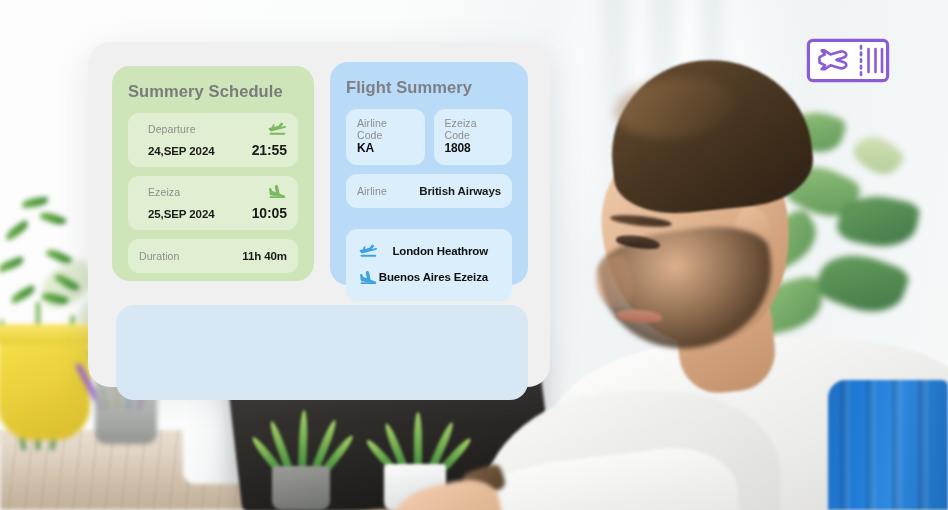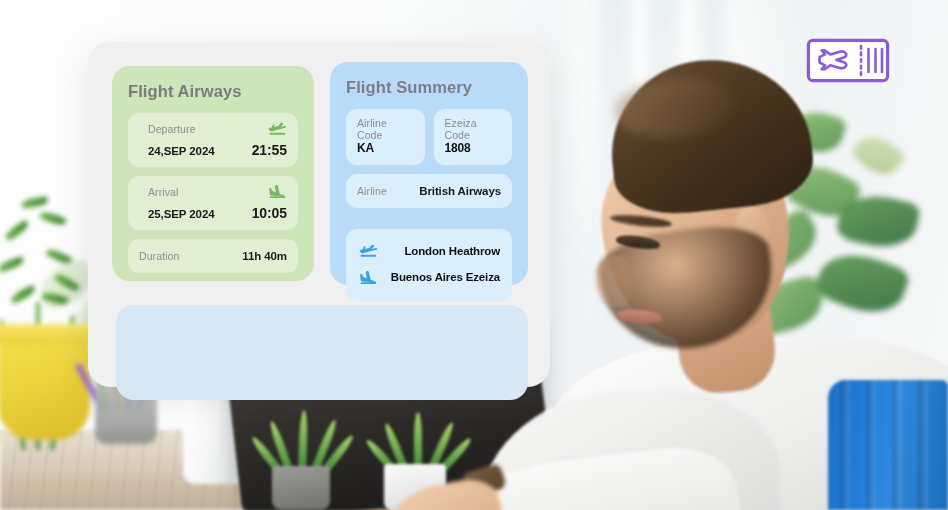--- a/index.html
+++ b/index.html
@@ -330,21 +330,21 @@
     flex: 1;
   }
   .code-cell .row-label { display:block; }
   .code-cell .code-val {
     display:block; margin-top: 0;
     font-size: 12px; font-weight: 700; color: #101010; letter-spacing: -.2px;
   }
 
   .airports {
     background: #dbeefc; border-radius: 11px;
-    padding: 9px 12px 11px 12px;
+    padding: 9px 24px 11px 12px;
   }
   .airport-line {
     display: flex; align-items: center; justify-content: space-between;
     height: 26px;
   }
   .airport-name {
     font-size: 11.5px; font-weight: 700; color: #101010; letter-spacing: -.15px;
   }
 
   .ico { display:inline-block; line-height: 0; }
@@ -463,41 +463,41 @@
       <div class="chair-rib" style="left:64px;"></div>
       <div class="chair-rib" style="left:90px;"></div>
     </div>
   </div>
 
   <div class="panel"></div>
 
   <div class="card-blue-bottom"></div>
 
   <div class="card card-green">
-    <div class="card-title">Flight Airways</div>
+    <div class="card-title">Summery Schedule</div>
 
     <div class="row row-green">
       <div class="row-head">
         <span class="row-label">Departure</span>
         <span class="ico">
           <svg width="20" height="14" viewBox="0 0 24 17" fill="none" xmlns="http://www.w3.org/2000/svg">
             <path d="M2.6 7.3 L5.4 6.6 L7.2 3.0 L9.0 2.5 L8.4 6.2 L14.0 4.7 L15.6 2.1 C16.3 1.0 17.5 0.7 18.5 1.1 C19.4 1.5 19.6 2.5 19.0 3.3 L16.6 6.1 L21.6 4.8 C22.3 4.6 22.9 5.0 23.0 5.6 C23.1 6.2 22.8 6.7 22.2 6.9 L4.6 11.6 L2.2 9.0 C1.6 8.4 1.8 7.5 2.6 7.3 Z" fill="#7cb860"></path>
             <rect x="3" y="13.2" width="19" height="2.2" rx="1.1" fill="#7cb860"></rect>
           </svg>
         </span>
       </div>
       <div class="row-body">
         <span class="row-value-strong">24,SEP 2024</span>
         <span class="row-time">21:55</span>
       </div>
     </div>
 
     <div class="row row-green">
       <div class="row-head">
-        <span class="row-label">Arrival</span>
+        <span class="row-label">Ezeiza</span>
         <span class="ico">
           <svg width="20" height="15" viewBox="0 0 24 18" fill="none" xmlns="http://www.w3.org/2000/svg">
             <path d="M3.2 12.0 L2.6 5.9 C2.5 5.1 3.1 4.5 3.8 4.8 L5.1 5.3 L6.4 8.4 L10.6 10.0 L9.4 3.6 C9.2 2.3 10.0 1.2 11.1 1.1 C12.1 1.0 12.9 1.7 13.2 2.7 L15.2 11.8 L20.9 13.9 C21.5 14.1 21.8 14.7 21.6 15.3 C21.4 15.8 20.8 16.1 20.2 15.9 L3.9 13.6 Z" fill="#7cb860"></path>
             <rect x="3" y="14.6" width="19" height="2.2" rx="1.1" fill="#7cb860"></rect>
           </svg>
         </span>
       </div>
       <div class="row-body">
         <span class="row-value-strong">25,SEP 2024</span>
         <span class="row-time">10:05</span>

